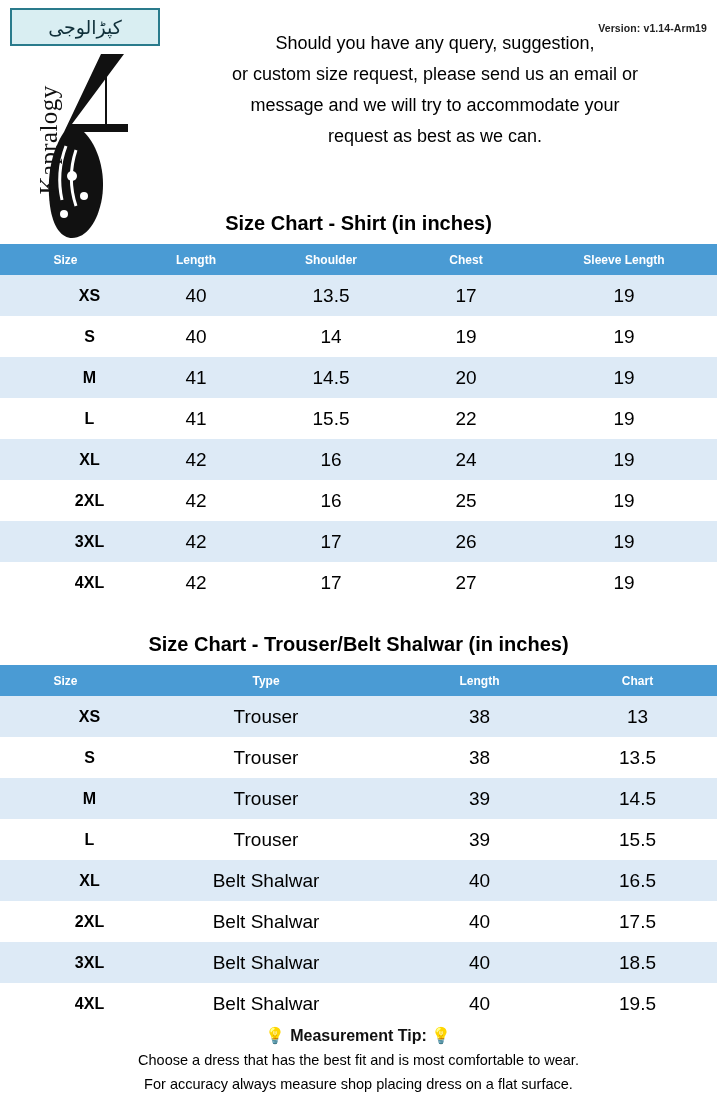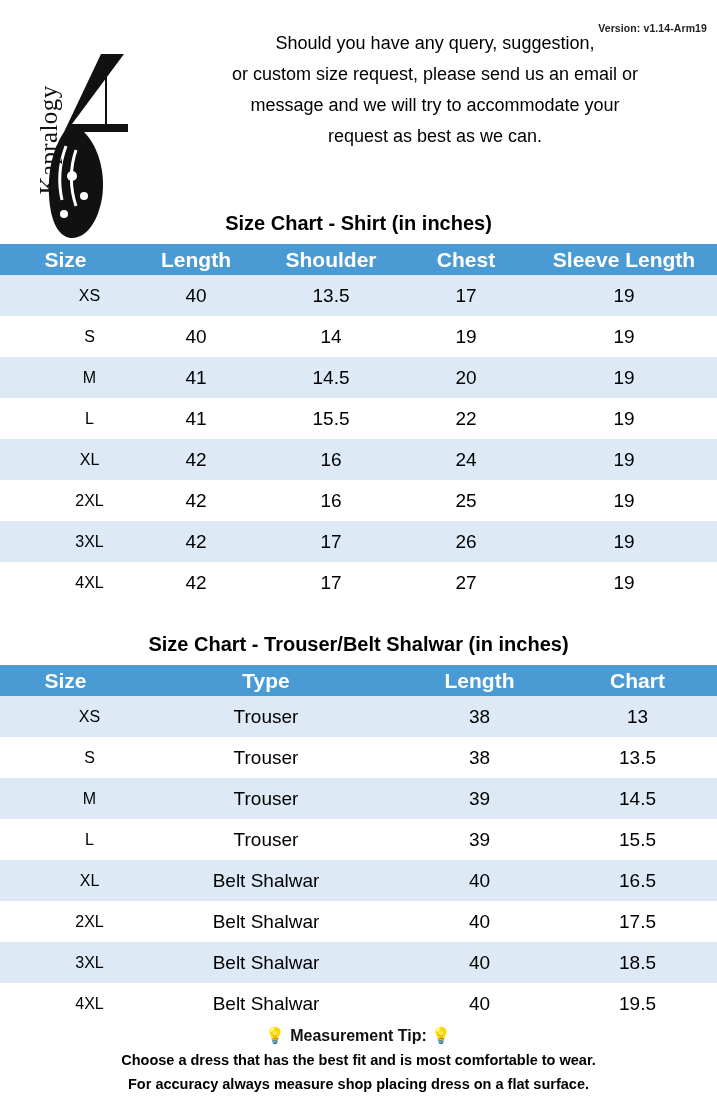--- a/index.html
+++ b/index.html
@@ -102,36 +102,36 @@
 
   
   table {
     border-collapse: collapse;
     width: 717px;
     table-layout: fixed;
   }
   thead th {
     background: #4a9bd4;
     color: #ffffff;
-    font-size: 21px;
+    font-size: 12px;
     font-weight: bold;
     height: 31px;
     text-align: center;
     vertical-align: middle;
   }
   tbody td {
     height: 41px;
     text-align: center;
     vertical-align: middle;
     font-size: 19px;
     color: #000;
   }
   tbody td.size-cell {
     font-size: 16px;
-    font-weight: normal;
+    font-weight: bold;
     padding-left: 48px;
   }
   tbody tr.alt td { background: #ddeaf6; }
   tbody tr.plain td { background: #ffffff; }
 
   #shirt-table-wrap {
     position: absolute;
     left: 0;
     top: 244px;
     width: 717px;
@@ -152,32 +152,35 @@
   }
   .tip-line {
     font-size: 16px;
     font-weight: bold;
     color: #111;
     line-height: 24px;
   }
   .tip-line .bulb { font-family: "DejaVu Sans", sans-serif; }
   .footer-line {
     font-size: 14.5px;
-    font-weight: bold;
+    font-weight: normal;
     color: #000;
     line-height: 24px;
   }
 </style>
 </head>
 <body>
 
 <div class="page">
 
   <div class="version">Version: v1.14-Arm19</div>
 
+  <div class="logo-box">
+    <span class="logo-urdu">کپڑالوجی</span>
+  </div>
 
   <div class="logo-mark">
     <svg width="160" height="195" viewBox="0 0 160 195">
       <path d="M95 8 L118 8 L66 78 L122 78 L122 86 L58 86 Z" fill="#111"></path>
       <path d="M58 86 C46 104 40 130 44 160 C47 182 56 192 66 192 C80 192 92 176 96 152 C100 126 92 100 78 86 Z" fill="#111"></path>
       <path d="M60 100 C54 116 52 136 56 154" stroke="#ffffff" stroke-width="3" fill="none"></path>
       <path d="M70 104 C64 122 64 142 70 160" stroke="#ffffff" stroke-width="3" fill="none"></path>
       <circle cx="66" cy="130" r="5" fill="#ffffff"></circle>
       <circle cx="78" cy="150" r="4" fill="#ffffff"></circle>
       <circle cx="58" cy="168" r="4" fill="#ffffff"></circle>

